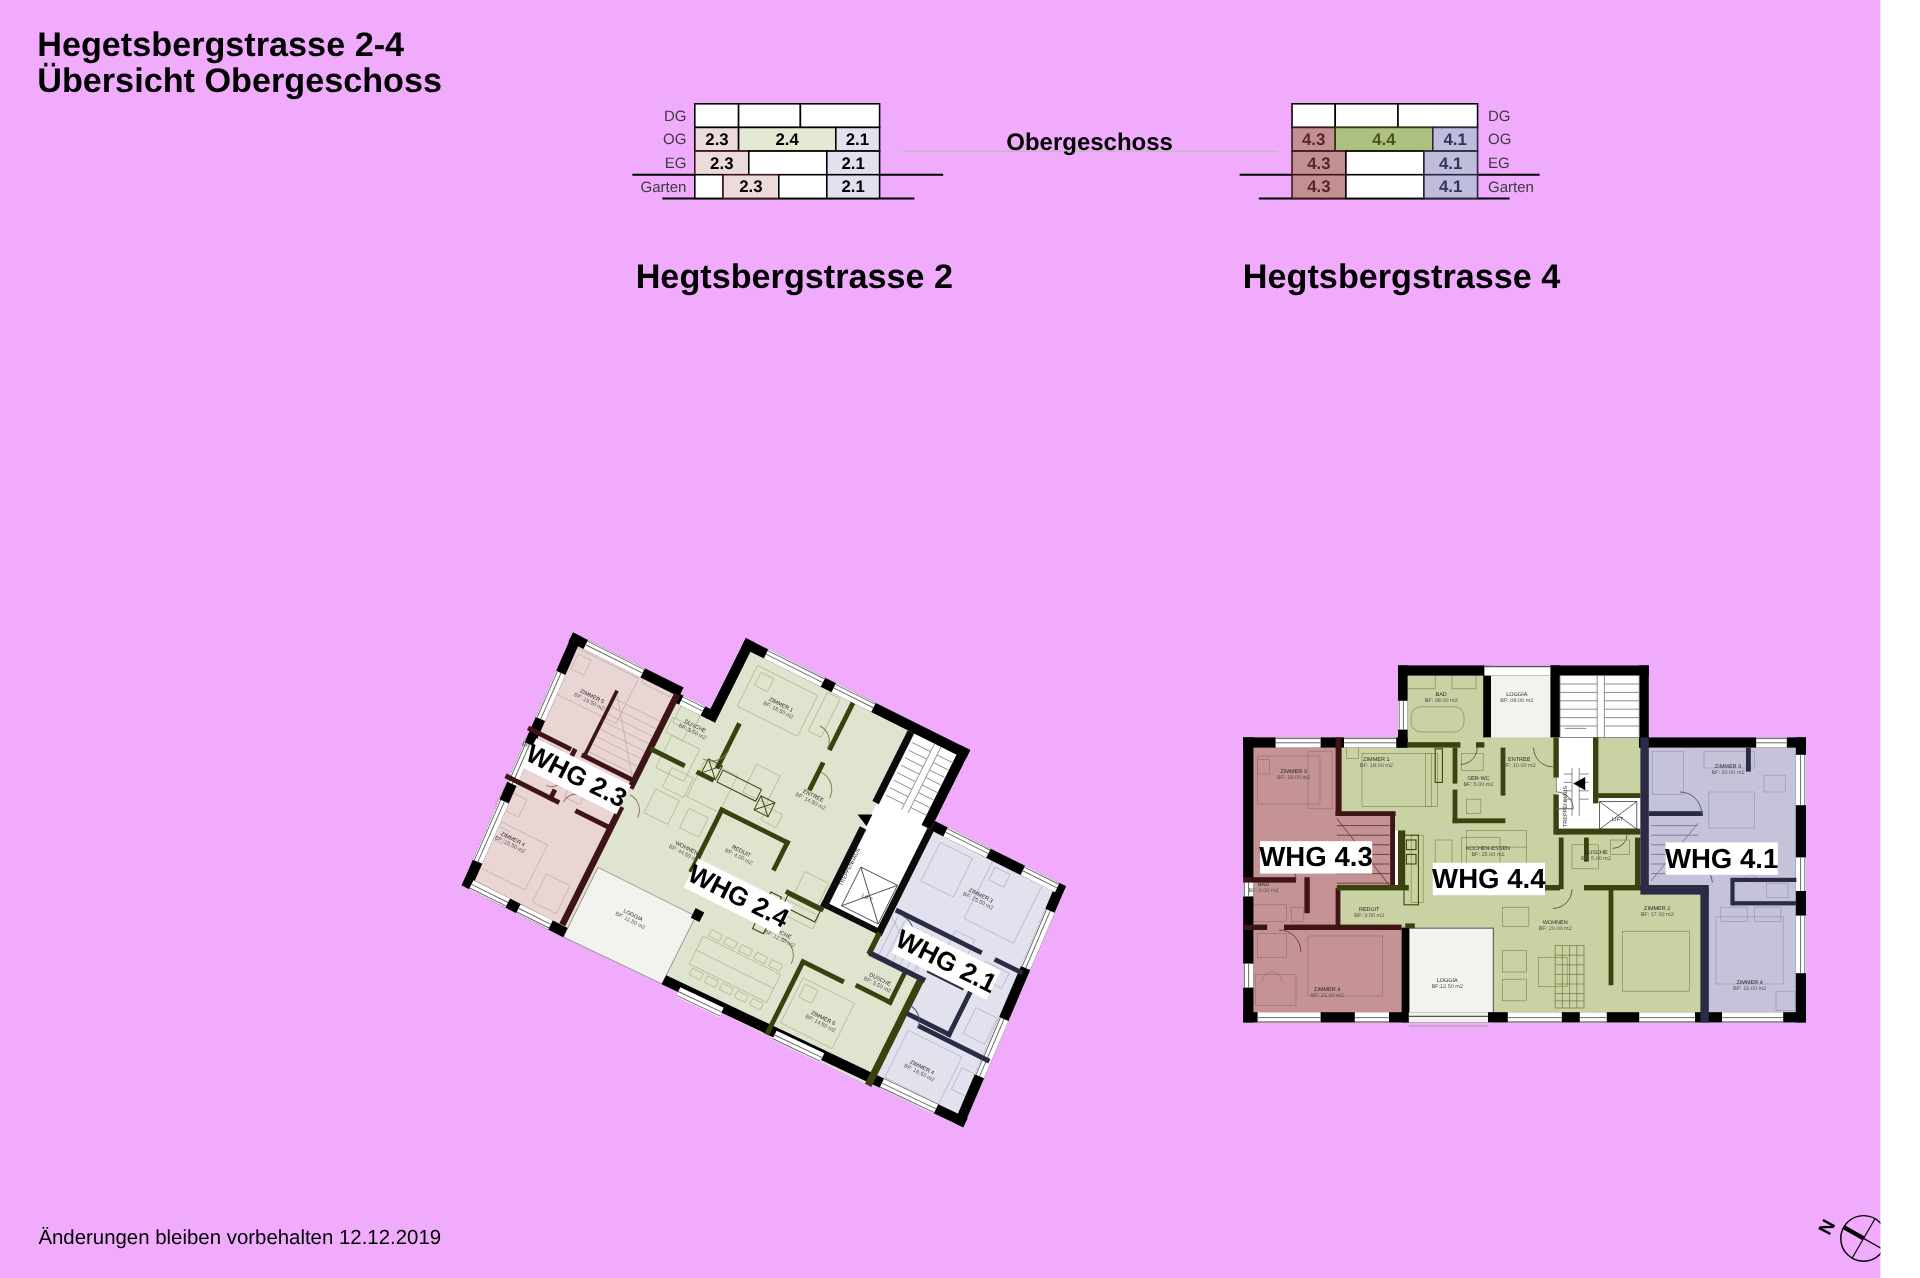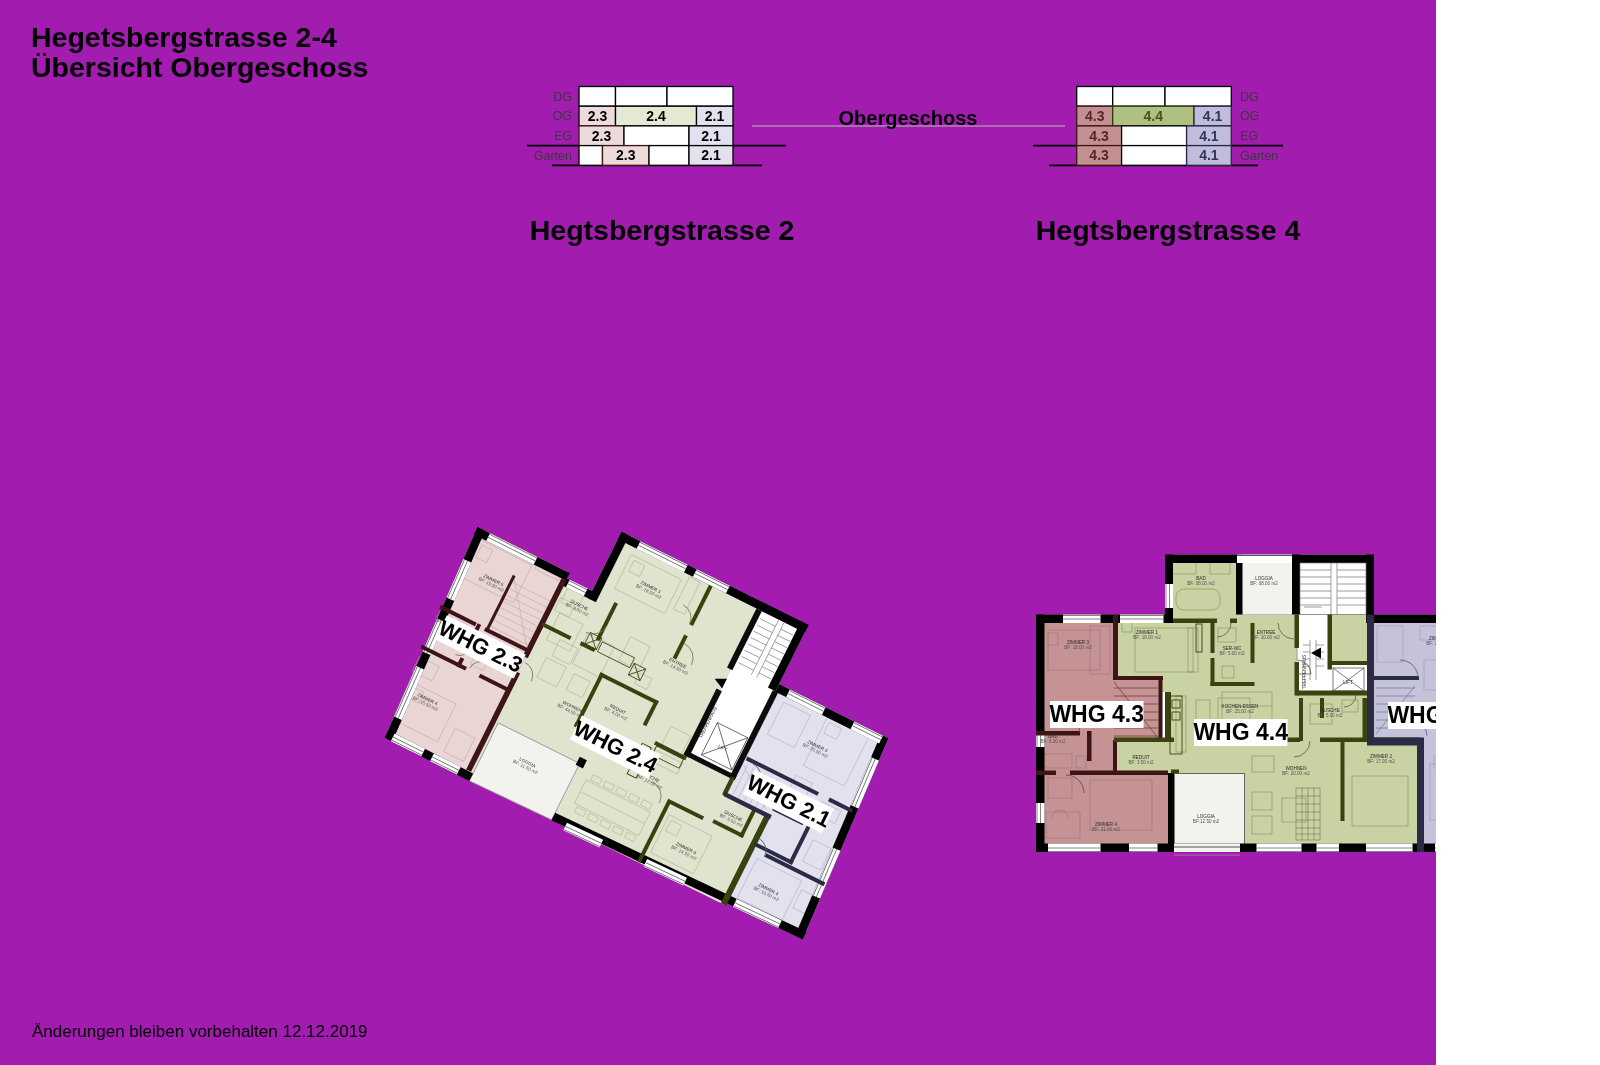--- a/index.html
+++ b/index.html
@@ -1,17 +1,17 @@
 <!DOCTYPE html>
 <html><head>
 <meta charset="utf-8">
 <style>
   html,body{margin:0;padding:0;background:#fff;}
-  #page{position:relative;width:1436px;height:1065px;background:#a21caf;overflow:hidden;
-        font-family:"Liberation Sans", sans-serif;}
+  #page{position:relative;width:1554px;height:1065px;background:#f0abfc;overflow:hidden;
+        font-family:"Liberation Sans", sans-serif;padding-left:13px;}
   svg{position:absolute;left:0;top:0;}
 </style>
 </head>
 <body>
 <div id="page">
 <svg width="1600" height="1065" viewBox="0 0 1600 1065" xmlns="http://www.w3.org/2000/svg">
 
 <g>
 <text x="31" y="47" font-size="28.5" font-weight="bold" fill="#000">Hegetsbergstrasse 2-4</text>
 <text x="31" y="77" font-size="28.5" font-weight="bold" fill="#000">Übersicht Obergeschoss</text>

